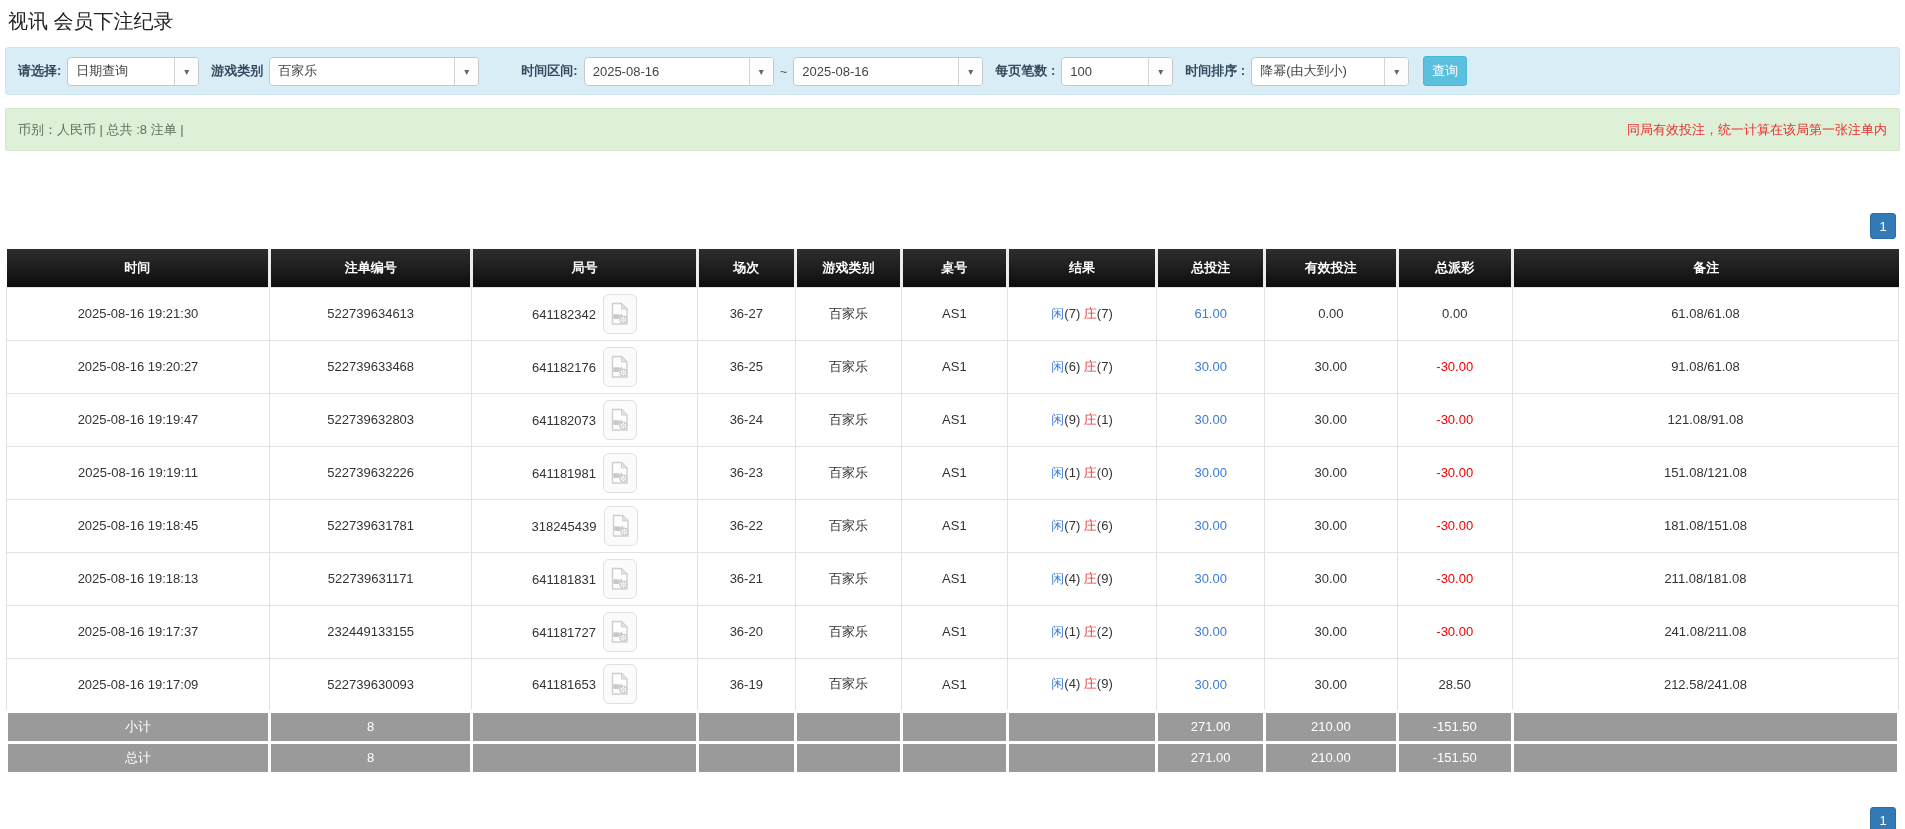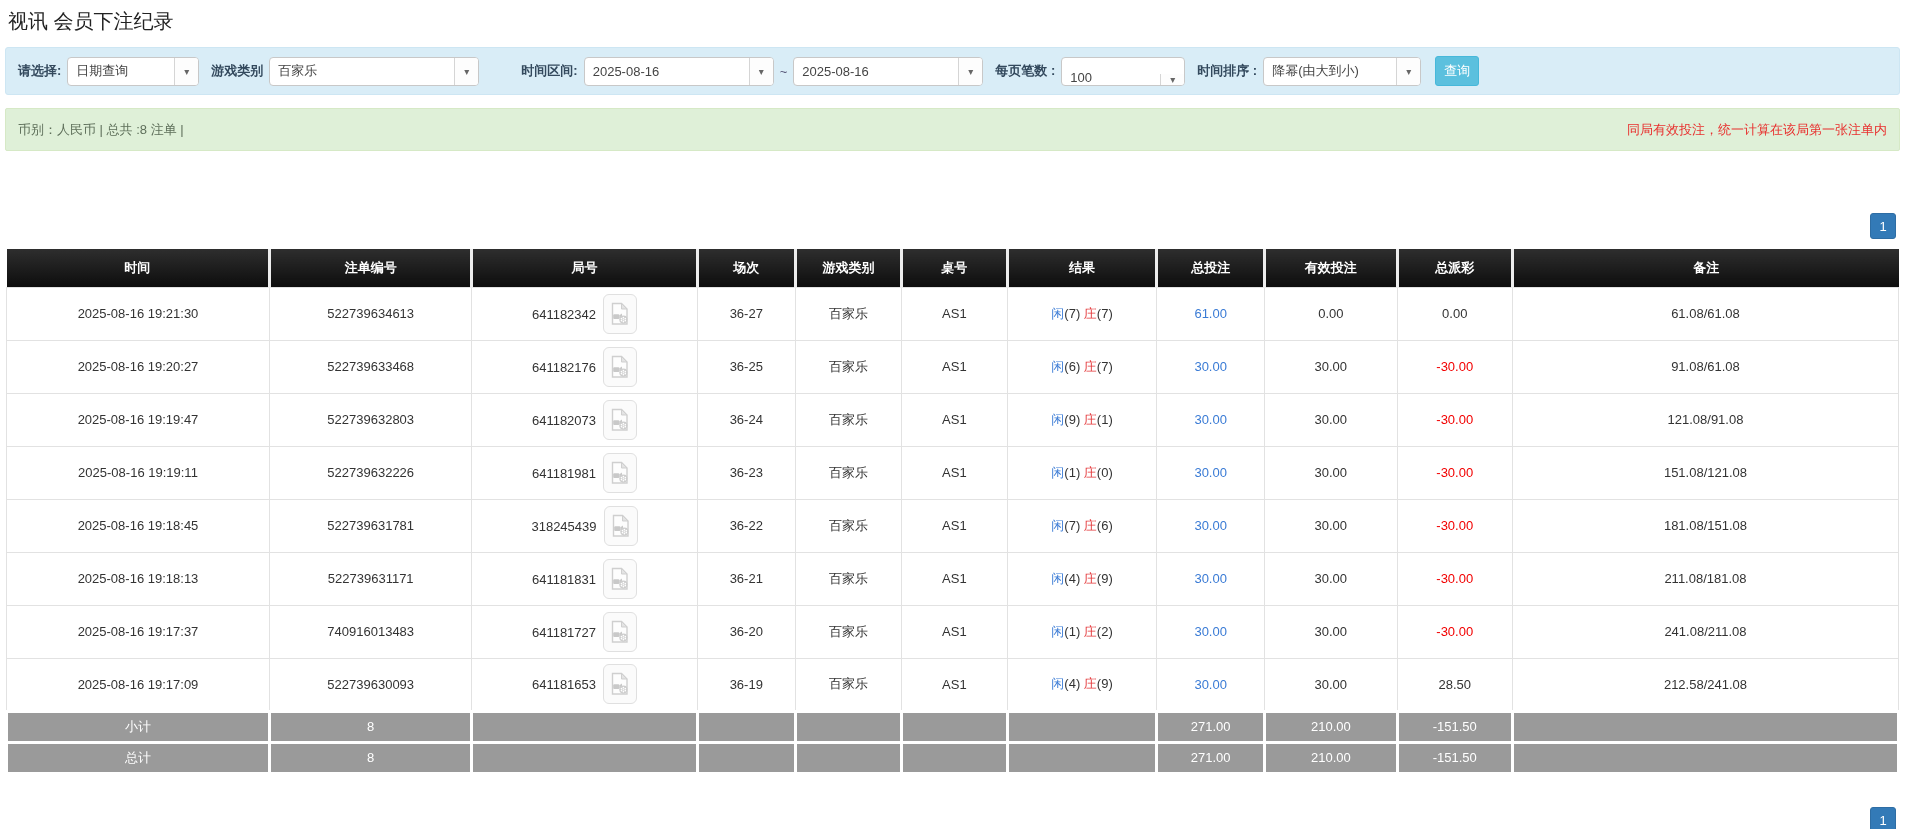--- a/index.html
+++ b/index.html
@@ -32,21 +32,21 @@
   .combo .combo-text {
     display: flex; align-items: center; padding: 0 8px;
     color: #444; flex: 1 1 auto; overflow: hidden;
   }
   .combo .combo-arrow {
     width: 24px; display: flex; align-items: center; justify-content: center;
     border-left: 1px solid #d5d5d5; background: #fdfdfd;
     color: #666; font-size: 10px;
   }
   .w132 { width: 132px; } .w210 { width: 210px; } .w190 { width: 190px; }
-  .w112 { width: 124px; align-items: flex-end; } .w158 { width: 158px; text-align: right; }
+  .w112 { width: 112px; } .w158 { width: 158px; text-align: right; }
   .tilde { color: #557; margin: 0 6px; }
   .gap40 { margin-left: 42px; }
   .query-btn {
     margin-left: 14px; padding: 0; width: 44px; height: 30px;
     background: #5bc0de; border: 1px solid #46b8da; border-radius: 3px;
     color: #fff; font-size: 13px; cursor: pointer;
   }
   
   .info-bar {
     margin: 13px 5px 0; height: 43px;
@@ -350,21 +350,21 @@
         <td>百家乐</td>
         <td>AS1</td>
         <td><span class="player">闲</span><span class="score">(4)</span> <span class="banker">庄</span><span class="score">(9)</span></td>
         <td><a class="bet-link">30.00</a></td>
         <td>30.00</td>
         <td class="neg">-30.00</td>
         <td>211.08/181.08</td>
       </tr>
       <tr>
         <td>2025-08-16 19:17:37</td>
-        <td>740916013483</td>
+        <td>232449133155</td>
         <td><span class="round-num">641181727</span><span class="icon-btn">
             <svg width="20" height="24" viewBox="0 0 20 24">
               <path d="M2.5 1.5 h9 l5.5 5.5 v15 h-14.5 z" fill="#fdfdfd" stroke="#cfcfcf" stroke-width="1.4"></path>
               <path d="M11.5 1.5 l5.5 5.5 h-5.5 z" fill="#e4e4e4" stroke="#cfcfcf" stroke-width="1"></path>
               <rect x="3.2" y="12.3" width="6.2" height="4.6" rx="1" fill="#c9c9c9"></rect>
               <path d="M9.4 13.2 l2.6-1.6 v6 l-2.6-1.6 z" fill="#c9c9c9"></path>
               <circle cx="13.4" cy="17.6" r="4.1" fill="#cdcdcd"></circle>
               <circle cx="13.4" cy="15.6" r="0.85" fill="#fff"></circle>
               <circle cx="13.4" cy="19.6" r="0.85" fill="#fff"></circle>
               <circle cx="11.5" cy="16.6" r="0.85" fill="#fff"></circle>

